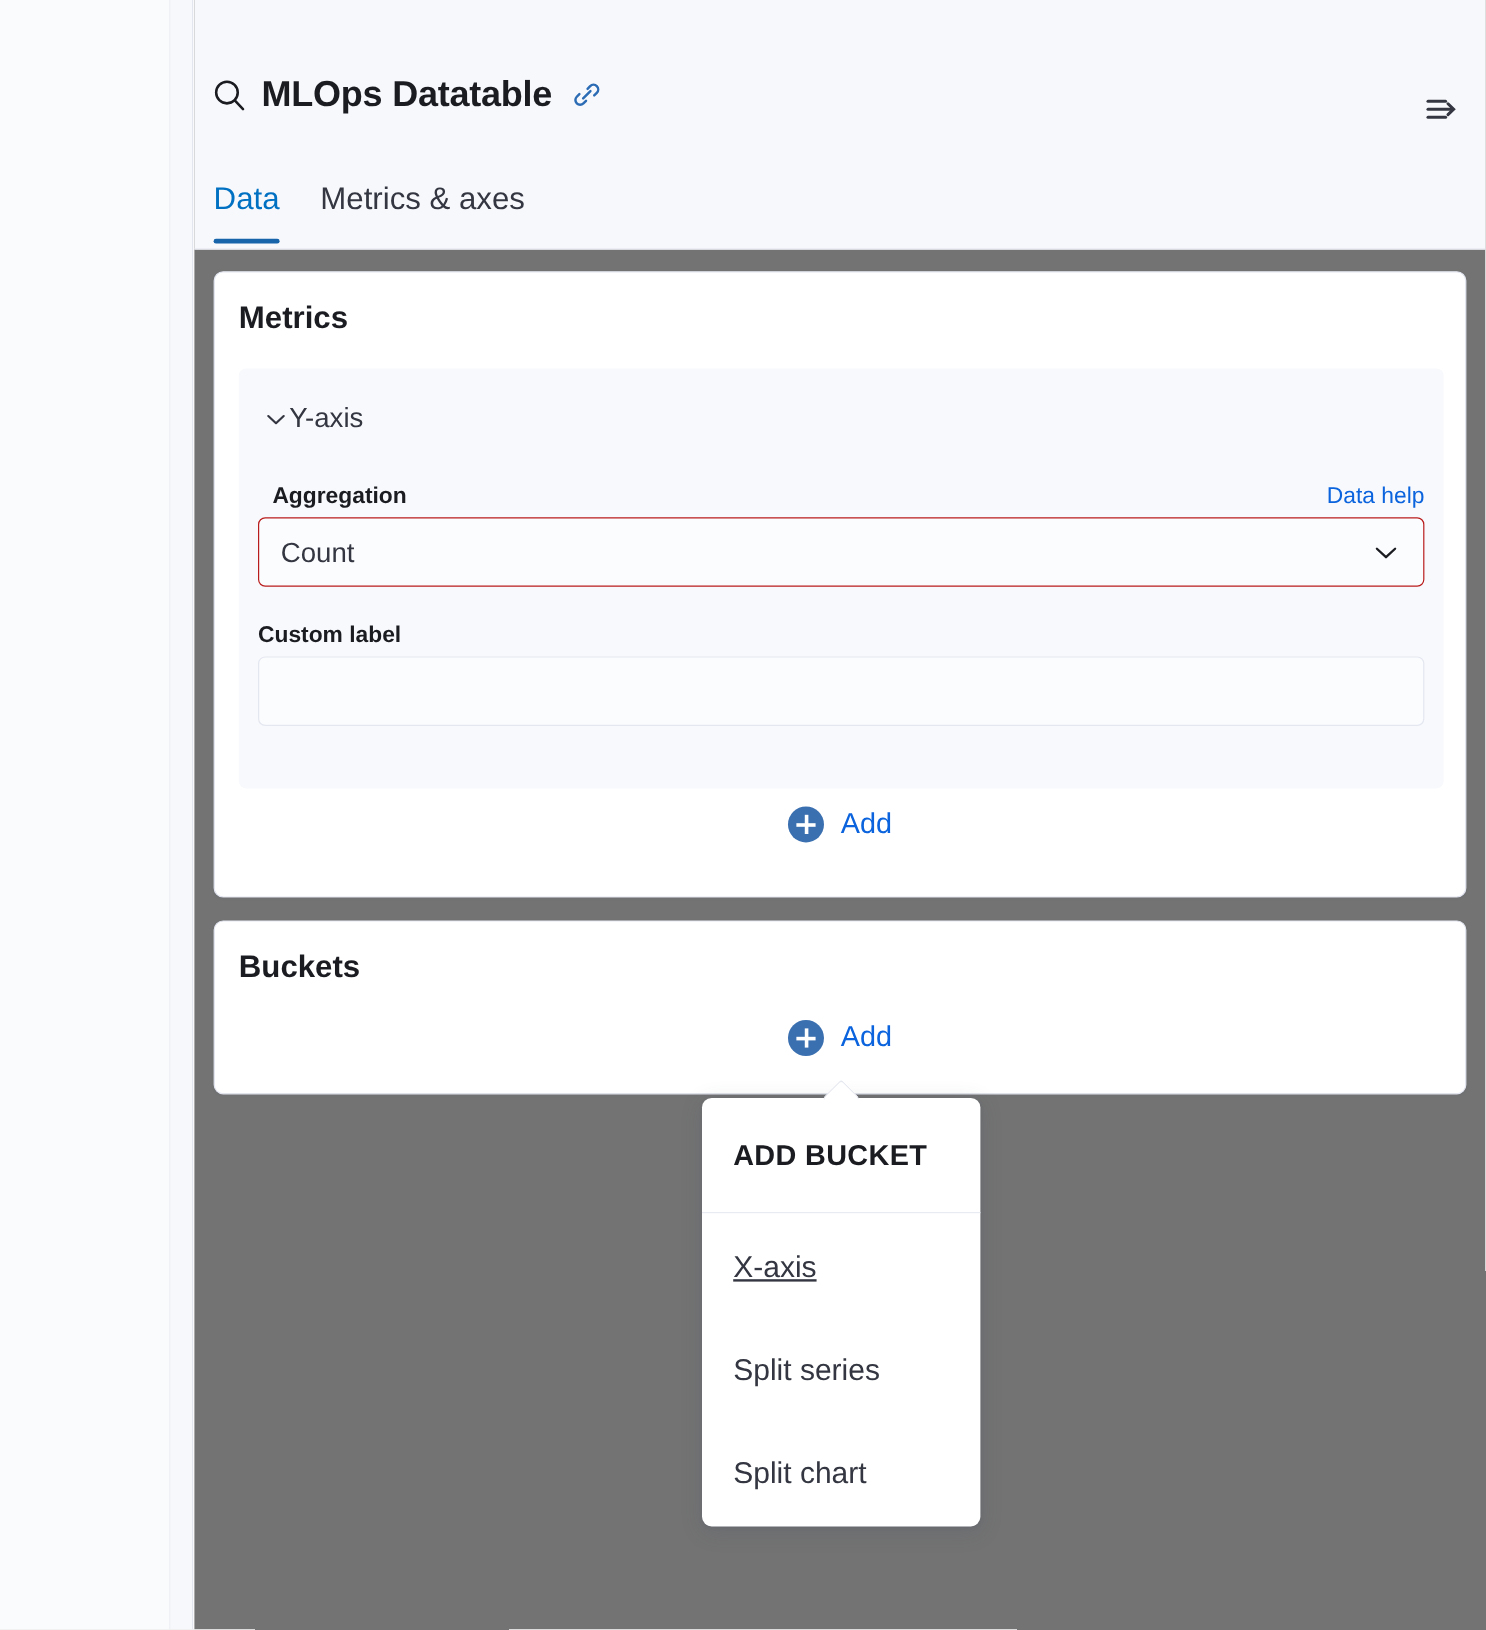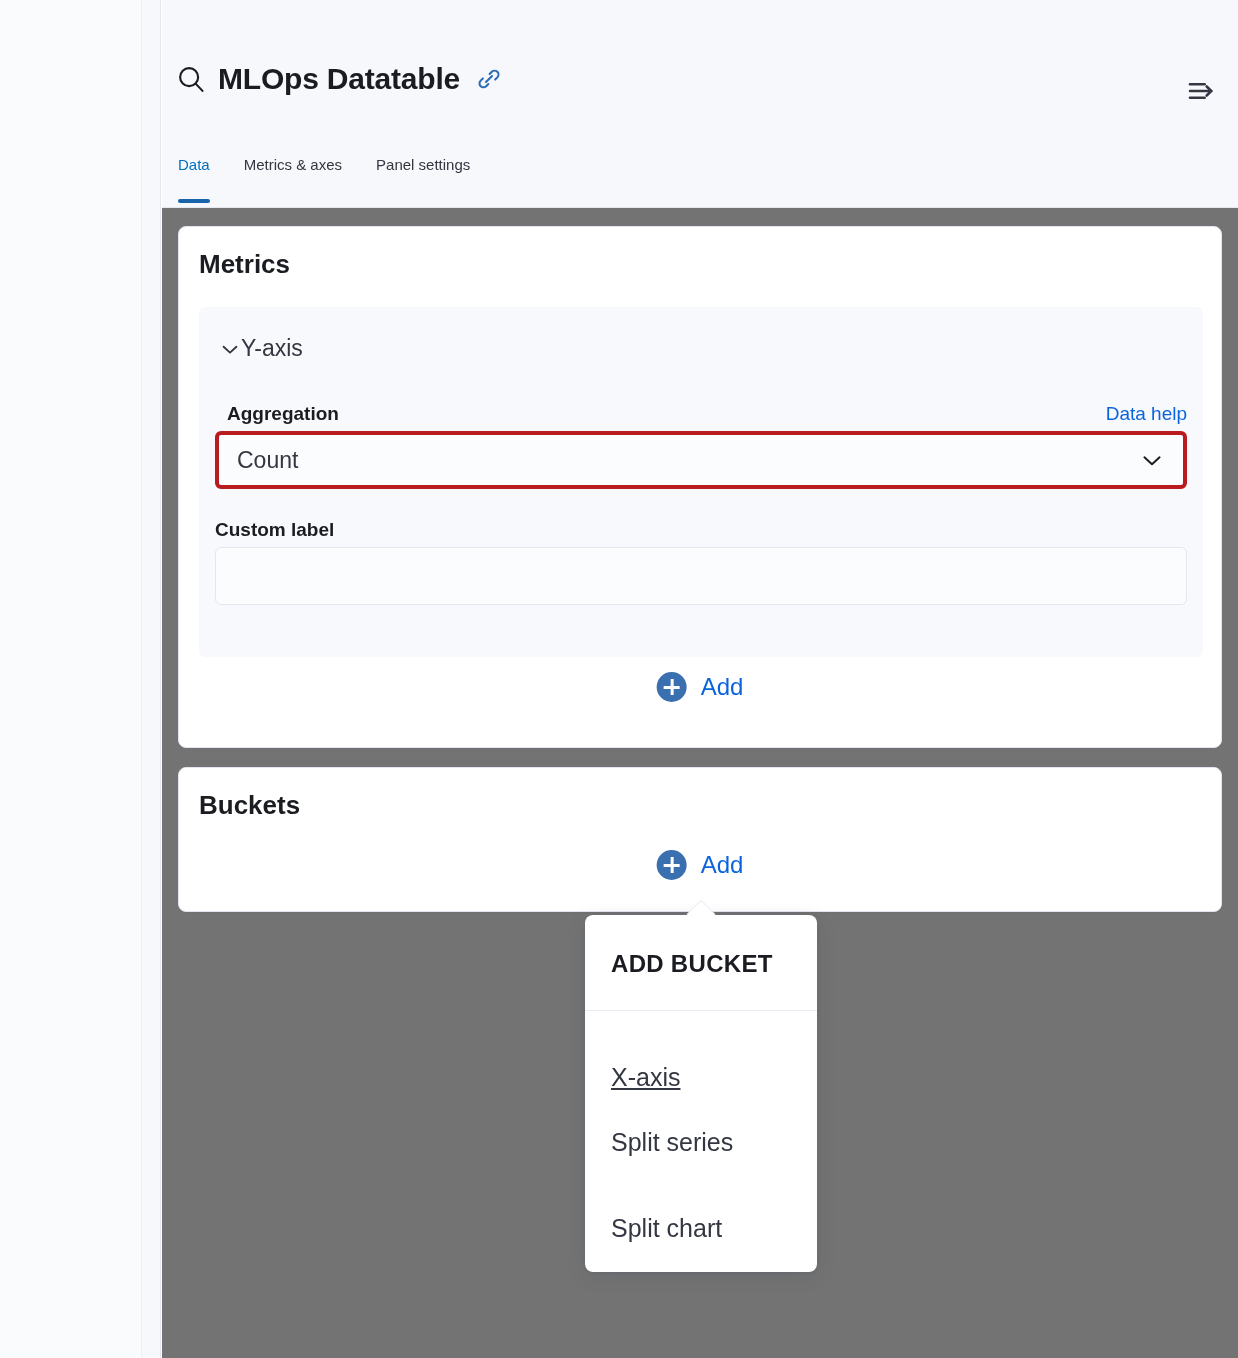--- a/index.html
+++ b/index.html
@@ -72,21 +72,21 @@
     position: absolute; left: 0; top: 145px;
     width: 1076px; height: 63px;
     border-bottom: 1px solid #E6E8F0;
     display: flex; align-items: flex-start;
     background: #F7F8FC;
   }
   .tab {
     position: relative;
     padding: 0 0 22px 0;
     margin: 4px 0 1px 0;
-    font-size: 15px; color: #343741;
+    font-size: 26px; color: #343741;
     background: none; border: none;
     cursor: pointer;
     font-family: "Liberation Sans", sans-serif;
     line-height: 32px;
   }
   .tab + .tab { margin-left: 34px; }
   .tab:first-child { margin-left: 16px; }
   .tab.active { color: #0071C2; }
   .tab.active::after {
     content: ""; position: absolute;
@@ -128,21 +128,21 @@
     position: absolute; left: 28px; right: 16px; top: 96px;
     display: flex; align-items: baseline; justify-content: space-between;
   }
   .field-label { font-size: 19px; font-weight: bold; color: #1A1C21; }
   .help-link { font-size: 19px; color: #0B64DD; text-decoration: none; cursor: pointer; }
 
   .select-box {
     position: absolute; left: 16px; top: 124px;
     width: 972px; height: 58px;
     background: #FBFCFE;
-    border: 4px solid #b91c1c;
+    border: 1px solid #b91c1c;
     border-radius: 6px;
     display: flex; align-items: center;
     padding: 0 18px;
     cursor: pointer;
   }
   .select-value { font-size: 23px; color: #343741; flex: 1; }
   .select-chev { width: 26px; height: 26px; display:block; }
 
   .field-label-2 {
     position: absolute; left: 16px; top: 212px;
@@ -213,21 +213,21 @@
   }
   .popover-item {
     position: absolute; left: 26px;
     font-size: 25px; color: #343741;
     background: none; border: none; padding: 0;
     cursor: pointer;
     font-family: "Liberation Sans", sans-serif;
     text-align: left;
   }
   .popover-item.hovered { text-decoration: underline; }
-  #pop-item-0 { top: 127px; margin-top: 21px; }
+  #pop-item-0 { top: 127px; }
   #pop-item-1 { top: 213px; }
   #pop-item-2 { top: 299px; }
 </style>
 </head>
 <body>
 
 <div id="app">
 
   <div class="left-strip"></div>
 
@@ -263,21 +263,20 @@
           <line x1="3" y1="12" x2="17" y2="12"></line>
           <line x1="3" y1="17" x2="14" y2="17"></line>
           <path d="M15.5 8.6 19 12l-3.5 3.4"></path>
         </svg>
       </span>
     </div>
 
     <div class="tabs">
       <button class="tab active">Data</button>
       <button class="tab">Metrics &amp; axes</button>
-      <button class="tab">Panel settings</button>
     </div>
 
     <div class="card" id="metrics-card">
       <div class="card-title">Metrics</div>
 
       <div class="agg-group">
         <div class="collapse-row">
           <span>
             <svg class="chev" viewBox="0 0 24 24" fill="none" stroke="#343741" stroke-width="2" stroke-linecap="round" stroke-linejoin="round">
               <path d="M5 9.5 12 16 19 9.5"></path>

